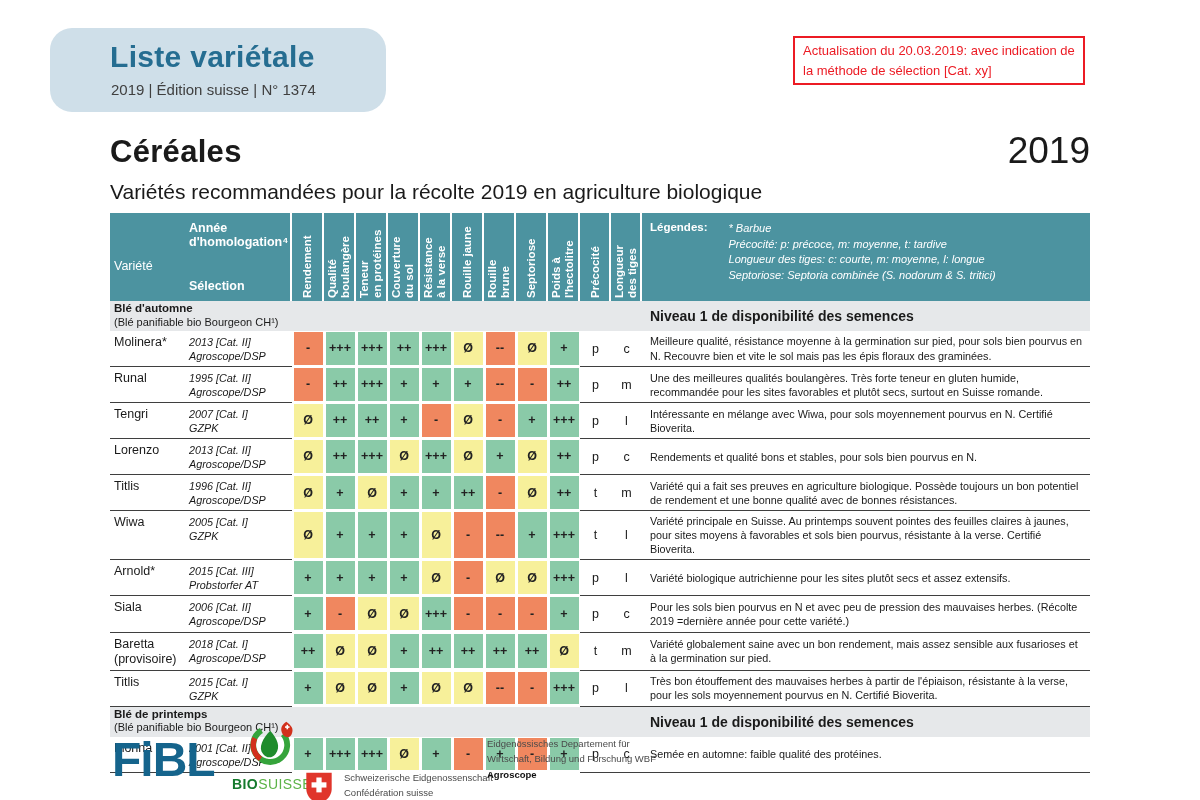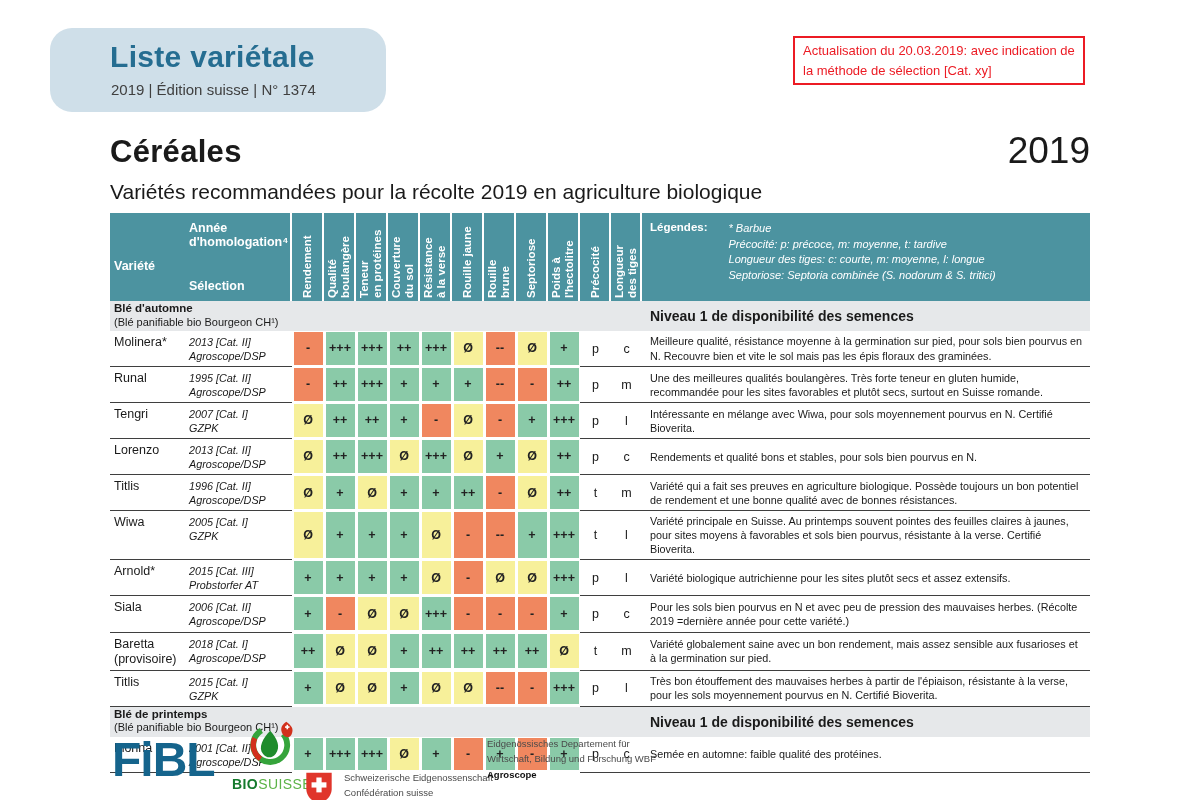--- a/index.html
+++ b/index.html
@@ -17,21 +17,21 @@
           font-size:13px;line-height:1.5;padding:3px 8px;background:#fff;}
 
   
   #page-title{left:110px;top:134px;font-size:31px;font-weight:800;letter-spacing:.3px;}
   #page-year{left:890px;top:130px;width:200px;text-align:right;font-size:37px;font-weight:300;}
   #page-subtitle{left:110px;top:180px;font-size:21px;}
 
   
   #table{left:110px;top:213px;width:980px;}
   .thead{display:flex;background:#4c93a0;color:#fff;height:88px;}
-  .th-name{width:75px;box-sizing:border-box;padding:46px 0 0 4px;font-weight:bold;font-size:12.5px;}
+  .th-name{width:75px;box-sizing:border-box;padding:46px 0 0 4px;font-weight:normal;font-size:12.5px;}
   .th-year{width:107px;box-sizing:border-box;border-right:2px solid #fff;display:flex;flex-direction:column;
            justify-content:space-between;padding:8px 14px 8px 4px;font-weight:bold;font-size:12.5px;line-height:1.15;}
   .th-rot{width:32px;box-sizing:border-box;border-right:2px solid #fff;position:relative;}
   .th-rot.narrow{width:31px;}
   .th-rot .lbl{position:absolute;left:50%;top:50%;width:82px;
                transform:translate(-50%,-50%) rotate(-90deg);
                font-weight:bold;font-size:11.5px;line-height:1.1;white-space:pre-line;text-align:left;}
   .th-legend{flex:1;box-sizing:border-box;padding:8px 4px 0 8px;display:flex;gap:21px;}
   .legend-label{font-weight:bold;font-size:11.5px;white-space:nowrap;}
   .legend-lines{font-style:italic;font-size:11px;line-height:1.42;}

